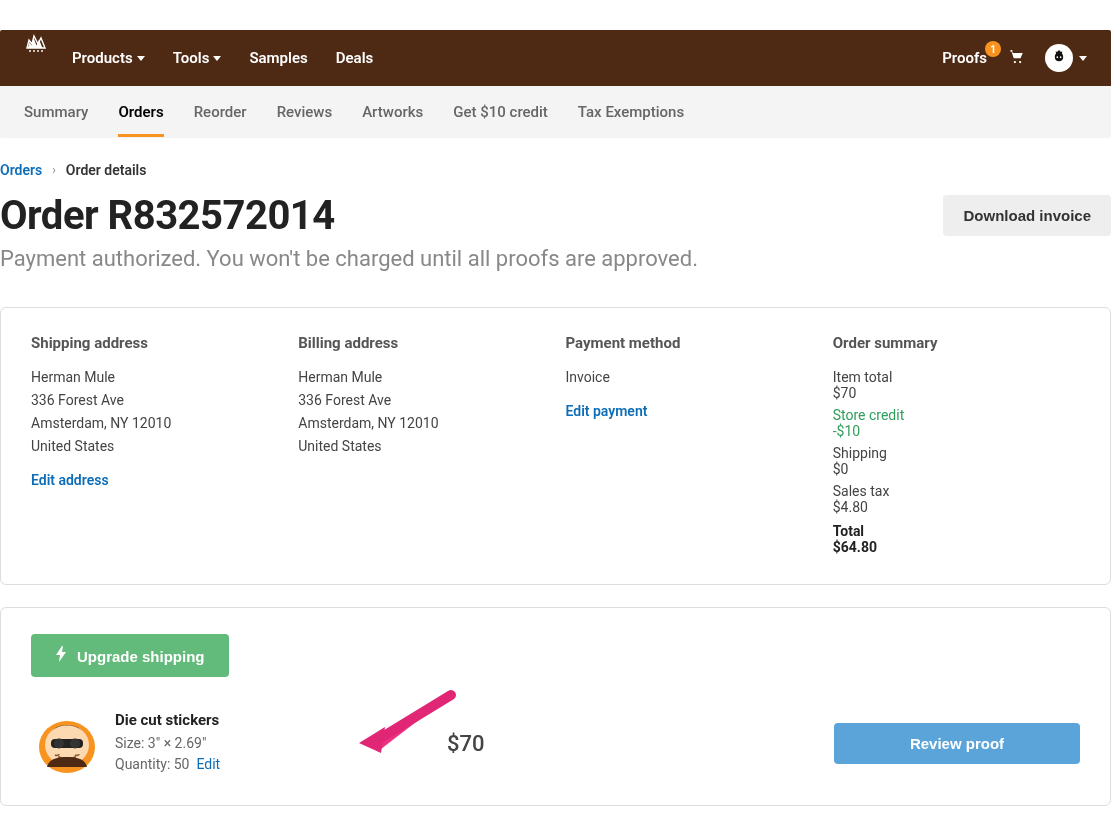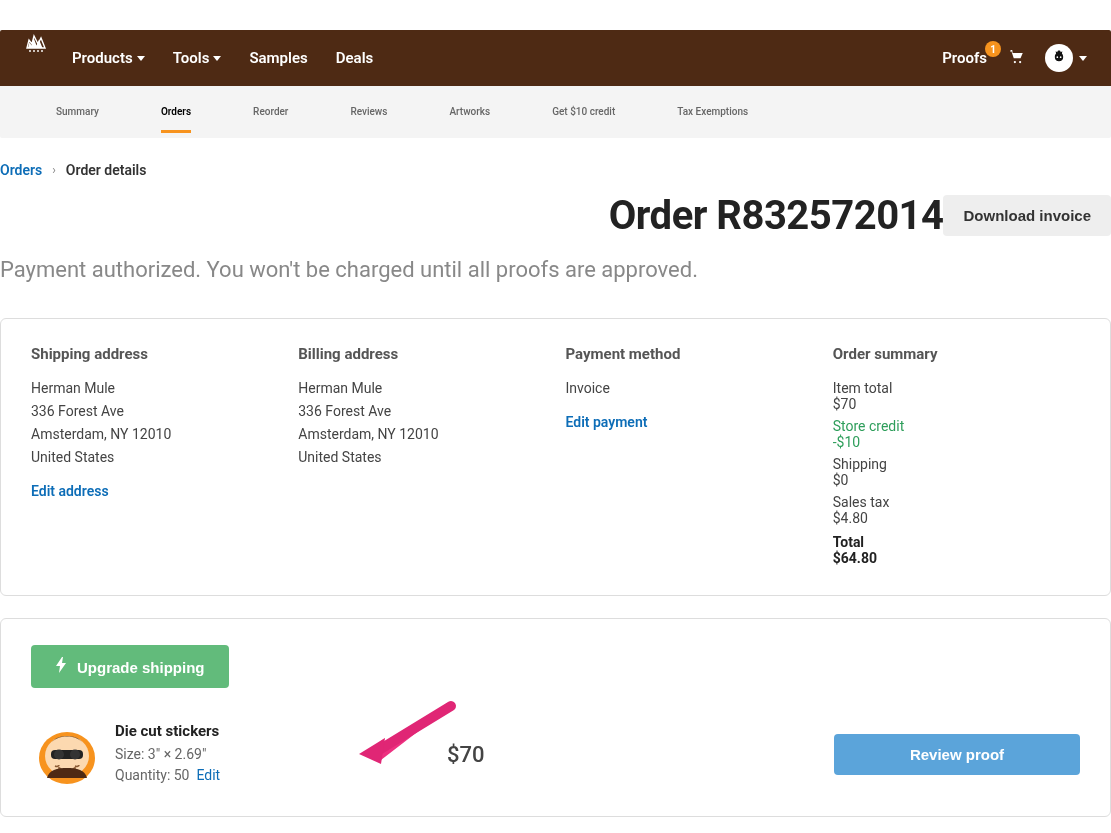--- a/index.html
+++ b/index.html
@@ -16,31 +16,31 @@
   .nav-right { display: flex; align-items: center; gap: 20px; }
   .proofs { color:#fff; font-weight:600; font-size:15px; position: relative; cursor:pointer; }
   .badge { position:absolute; top:-8px; right:-14px; background:#f7931e; color:#fff; border-radius:50%; width:16px; height:16px; font-size:10px; display:flex; align-items:center; justify-content:center; font-weight:700; }
   .cart-icon svg { fill:#fff; width:18px; height:18px; }
   .avatar-wrap { display:flex; align-items:center; gap:6px; cursor:pointer; }
   .avatar { width:28px; height:28px; border-radius:50%; background:#fff; display:flex; align-items:center; justify-content:center; overflow:hidden; }
   .avatar svg { width:20px; height:20px; }
 
   
   .subnav { background:#f4f4f4; height:52px; display:flex; align-items:center; padding:0 24px; gap:30px; border-radius:0 0 2px 2px; }
-  .subtab { color:#666; font-size:10px; font-weight:500; cursor:pointer; padding: 15px 0 13px; border-bottom:3px solid transparent;margin-left:32px; }
+  .subtab { color:#666; font-size:15px; font-weight:500; cursor:pointer; padding: 15px 0 13px; border-bottom:3px solid transparent; }
   .subtab.active { color:#000; border-bottom:3px solid #f7931e; font-weight:600; }
 
   
   .content { padding: 24px 0 30px; }
   .breadcrumb { margin-bottom: 14px; font-size:14px; display:flex; align-items:center; gap:10px; }
   .breadcrumb .bc-link { color:#0d6db7; font-weight:600; cursor:pointer; }
   .breadcrumb .bc-sep { color:#888; font-size:12px; }
   .breadcrumb .bc-current { color:#333; font-weight:600; }
 
-  .title-row { display:flex; justify-content:flex-end; align-items:center; margin-bottom:18px; }
+  .title-row { display:flex; justify-content:space-between; align-items:center; margin-bottom:7px; }
   .page-title { font-size:40px; font-weight:700; color:#222; letter-spacing:-0.5px; }
   .dl-btn { background:#eee; border:none; color:#333; font-weight:600; font-size:15px; padding:12px 20px; border-radius:4px; cursor:pointer; }
 
   .subtitle { font-size:22px; color:#888; margin-bottom:36px; }
 
   .panel { border:1px solid #ddd; border-radius:6px; padding:26px 30px; margin-bottom:22px; }
   .info-grid { display:grid; grid-template-columns: 1fr 1fr 1fr 1fr; gap:20px; }
   .col h4 { font-size:15px; font-weight:700; color:#555; margin-bottom:14px; }
   .col .line { font-size:14px; color:#444; line-height:1.65; }
   .edit-link { color:#0d6db7; font-weight:600; font-size:14px; cursor:pointer; margin-top:14px; display:inline-block; }

